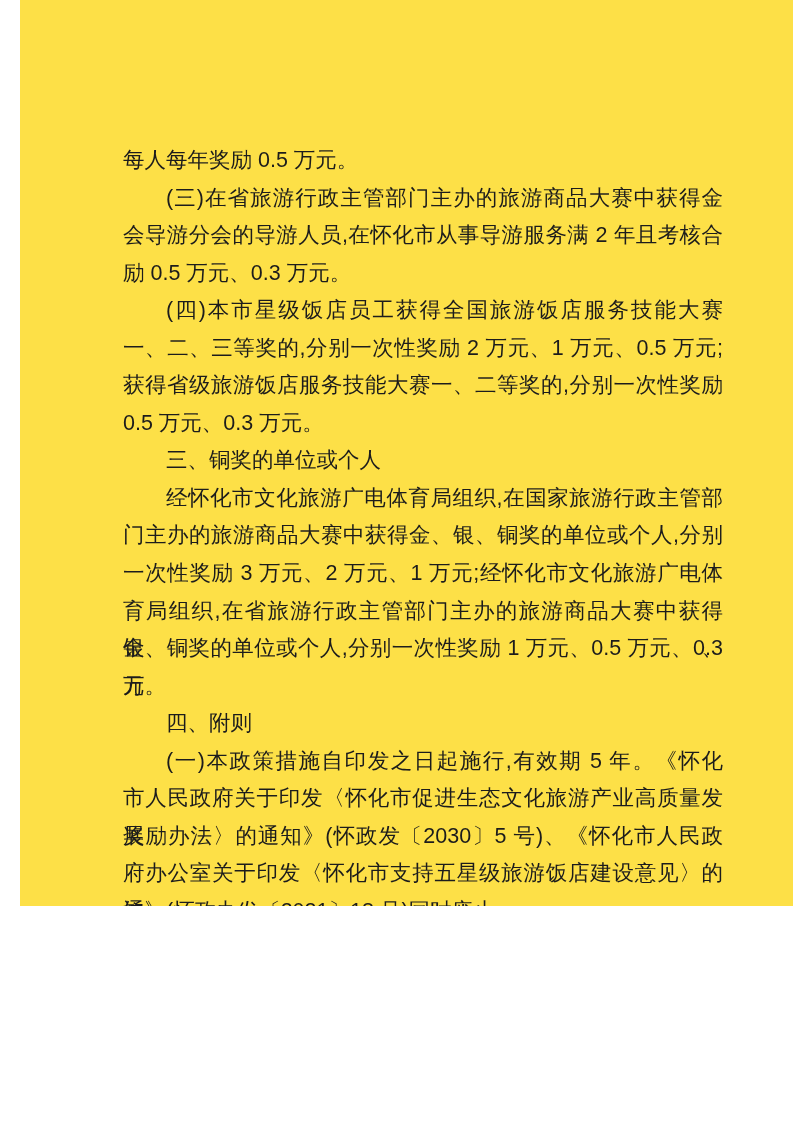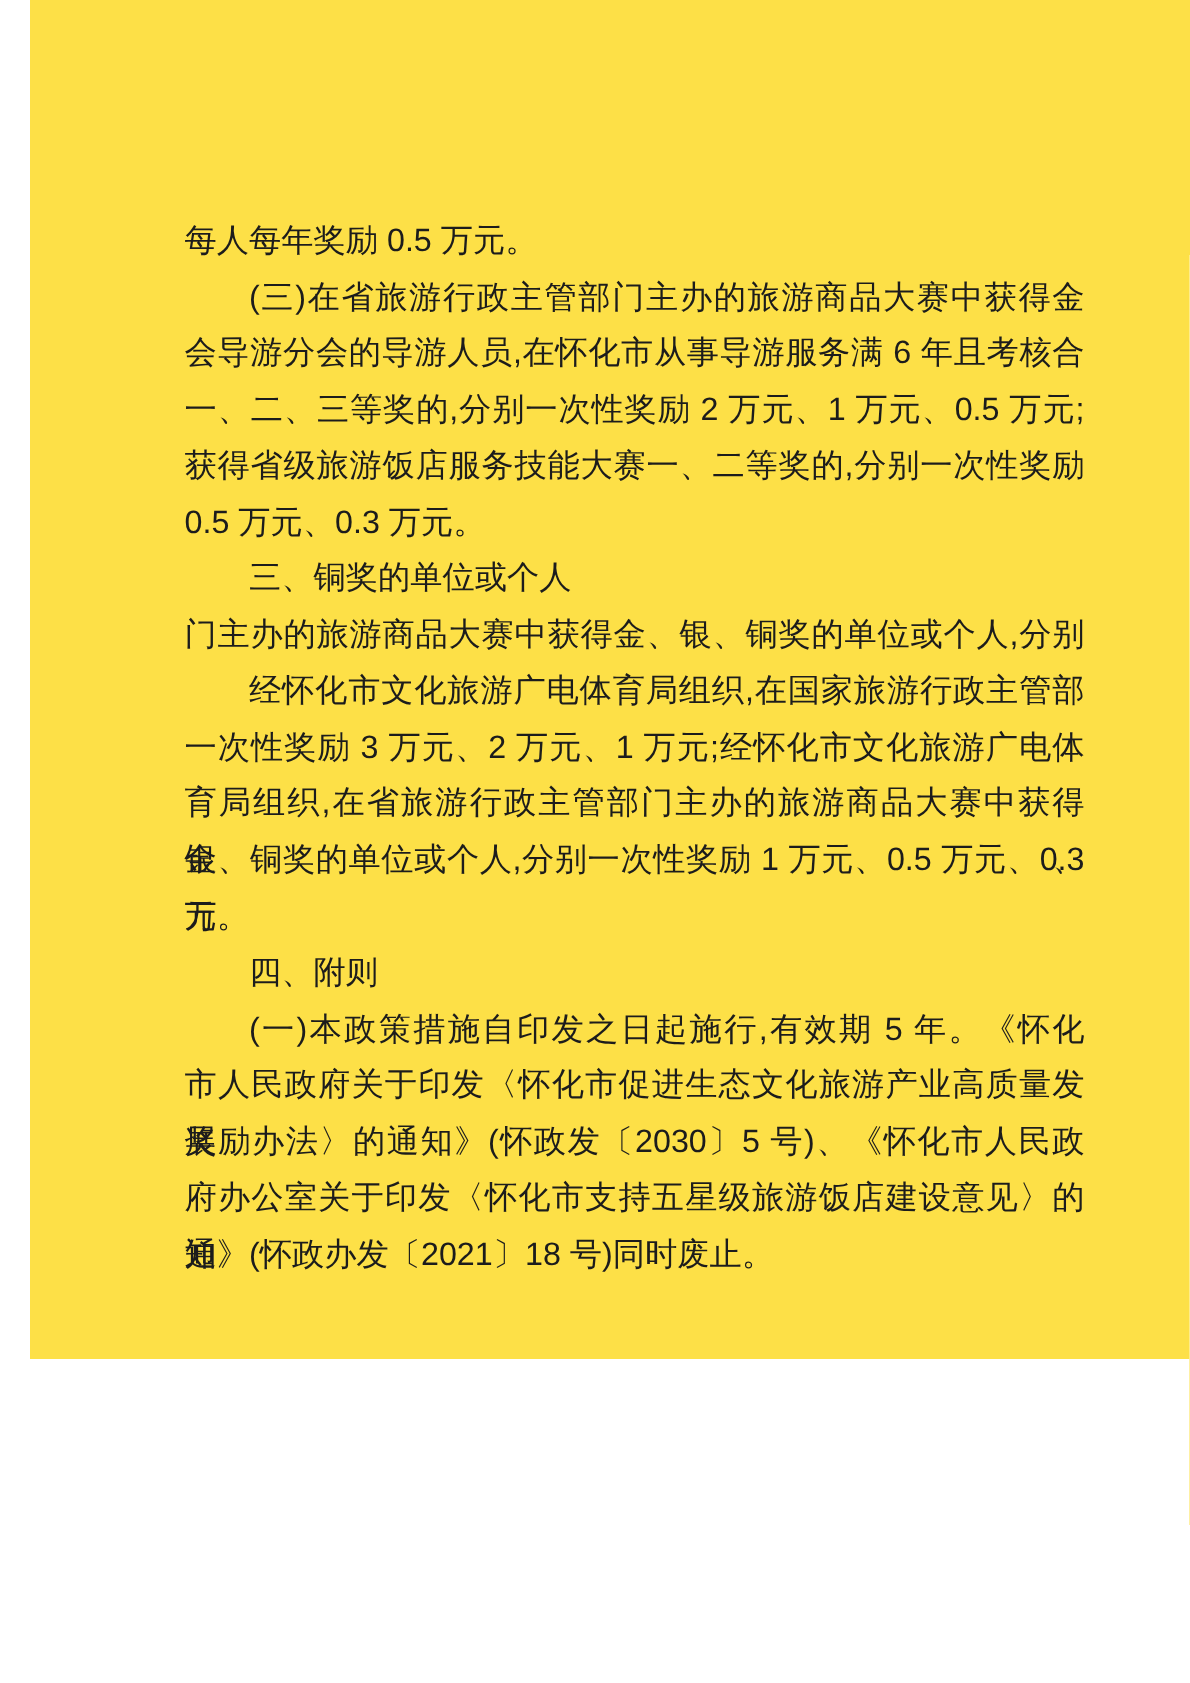--- a/index.html
+++ b/index.html
@@ -49,27 +49,29 @@
     letter-spacing: 4px;
   }
 </style>
 </head>
 <body>
 
 <div class="page">
   <div class="doc-body" id="doc-body">
       <div class="text-line">每人每年奖励 0.5 万元。</div>
       <div class="text-line fill indent">(三)在省旅游行政主管部门主办的旅游商品大赛中获得金</div>
-      <div class="text-line fill">会导游分会的导游人员,在怀化市从事导游服务满 6 年且考核合</div>
+      <div class="text-line fill">会导游分会的导游人员,在怀化市从事导游服务满 2 年且考核合</div>
+      <div class="text-line">励 0.5 万元、0.3 万元。</div>
+      <div class="text-line fill indent">(四)本市星级饭店员工获得全国旅游饭店服务技能大赛</div>
       <div class="text-line fill">一、二、三等奖的,分别一次性奖励 2 万元、1 万元、0.5 万元;</div>
       <div class="text-line fill">获得省级旅游饭店服务技能大赛一、二等奖的,分别一次性奖励</div>
       <div class="text-line">0.5 万元、0.3 万元。</div>
       <div class="text-line indent">三、铜奖的单位或个人</div>
+      <div class="text-line fill indent">经怀化市文化旅游广电体育局组织,在国家旅游行政主管部</div>
       <div class="text-line fill">门主办的旅游商品大赛中获得金、银、铜奖的单位或个人,分别</div>
-      <div class="text-line fill indent">经怀化市文化旅游广电体育局组织,在国家旅游行政主管部</div>
       <div class="text-line fill">一次性奖励 3 万元、2 万元、1 万元;经怀化市文化旅游广电体</div>
       <div class="text-line fill">育局组织,在省旅游行政主管部门主办的旅游商品大赛中获得金、</div>
       <div class="text-line fill">银、铜奖的单位或个人,分别一次性奖励 1 万元、0.5 万元、0.3 万</div>
       <div class="text-line">元。</div>
       <div class="text-line indent">四、附则</div>
       <div class="text-line fill indent">(一)本政策措施自印发之日起施行,有效期 5 年。《怀化</div>
       <div class="text-line fill">市人民政府关于印发〈怀化市促进生态文化旅游产业高质量发展</div>
       <div class="text-line fill">奖励办法〉的通知》(怀政发〔2030〕5 号)、《怀化市人民政</div>
       <div class="text-line fill">府办公室关于印发〈怀化市支持五星级旅游饭店建设意见〉的通</div>
       <div class="text-line">知》(怀政办发〔2021〕18 号)同时废止。</div>

